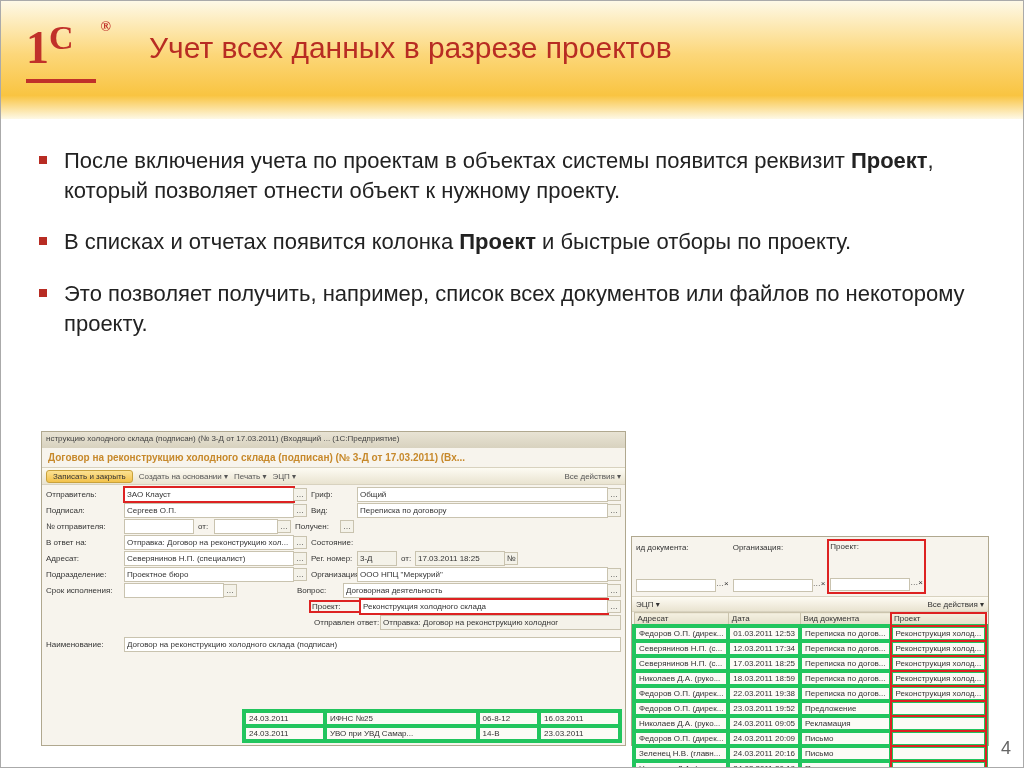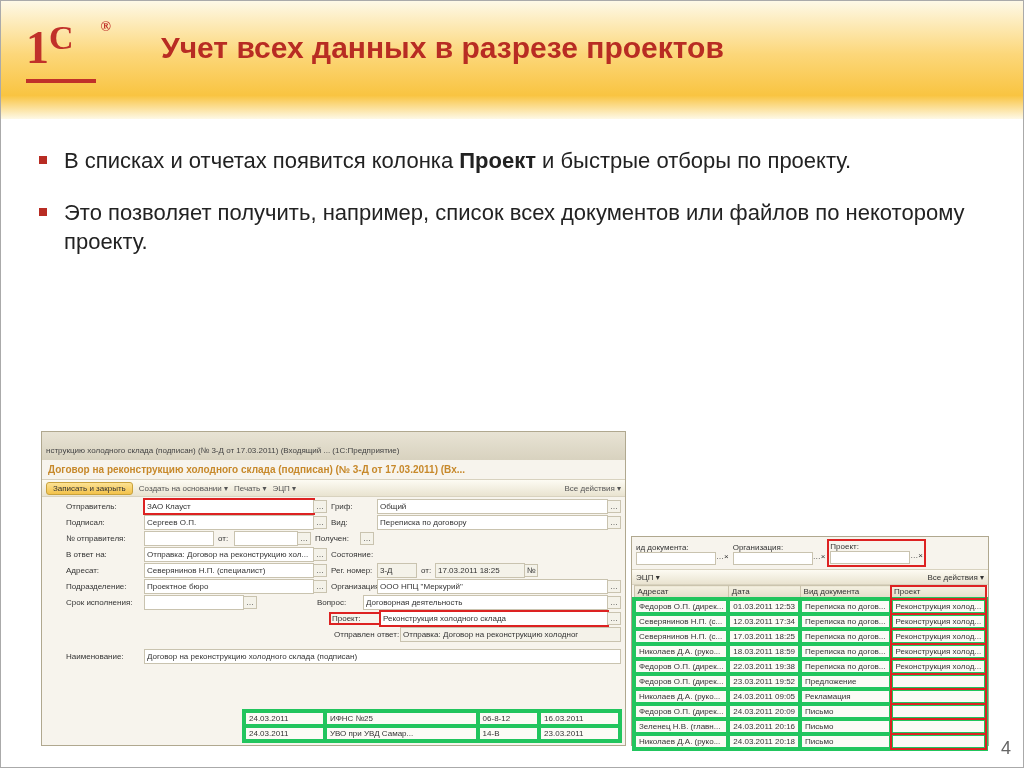--- a/index.html
+++ b/index.html
@@ -24,24 +24,24 @@
     font-weight: bold;
     font-size: 40px;
     font-family: Georgia, serif;
   }
   .logo .big1 { font-size: 46px; }
   .logo .c { font-size: 34px; vertical-align: super;}
   .logo .reg { font-size: 14px; position: absolute; top:0; right:-10px;}
   .logo .under { border-bottom: 4px solid #c0312a; width: 70px; height:4px; position:absolute; top:60px; left:0;}
   .slide-title {
     position: absolute;
-    top: 30px; left: 160px;
+    top: 30px; left: 148px;
     color: #b82c23;
     font-size: 30px;
-    font-weight: bold;
+    font-weight: normal;
     line-height: 1.15;
     text-align: center;
   }
   .bullets {
     position: absolute;
     top: 145px;
     left: 38px;
     width: 940px;
   }
   .bullets li {
@@ -77,21 +77,21 @@
     background: #f7f4ed;
     border: 1px solid #b0a88f;
     font-size: 9px;
     color: #333;
   }
   .win1 { top:0; left:0; width:585px; height:315px; }
   .win2 { top:105px; left:590px; width:358px; height:210px; z-index:2;}
   .win-titlebar {
     height:16px;
     background: linear-gradient(to bottom,#e8e3d4,#d8d2bf);
-    font-size:8px; padding:14px 4px;
+    font-size:8px; padding:2px 4px;
     color:#444;
     white-space:nowrap; overflow:hidden; text-overflow:ellipsis;
   }
   .win-doc-title {
     padding: 4px 6px;
     font-size: 10px;
     font-weight: bold;
     color: #c7892b;
   }
   .win-toolbar {
@@ -114,41 +114,41 @@
   .win-toolbar .spacer{ flex:1; }
   .form-body {
     padding:2px 4px;
   }
   .form-row{
     display:flex; align-items:center;
     margin-bottom:2px;
     font-size:8px;
     height:14px;
   }
-  .form-row .lbl{ width:78px; color:#333;margin-left:20px; }
+  .form-row .lbl{ width:78px; color:#333; }
   .form-row .lbl2{ width:50px; color:#333; padding-left:4px;}
   .form-row .val{
     flex:1; height:15px;
     background:#fff; border:1px solid #c9c3af;
     padding:0 2px;
     white-space:nowrap; overflow:hidden; text-overflow:ellipsis;
     display:flex; align-items:center;
   }
   .form-row .val.ro{ background:#f4f2e9; }
   .form-row .dots{
     width:14px; height:13px; border:1px solid #c9c3af; background:#f4f2e9;
     text-align:center; line-height:11px; margin-left:-1px;
   }
   .highlight-red{ outline:2px solid #d22; outline-offset:-1px;}
   .mini-sep{ height:6px;}
   .win2 .filter-row{
     display:flex; align-items:flex-end; gap:4px;
     padding:4px; font-size:8px;
   }
-  .win2 .filter-col{ display:flex; flex-direction:column; }
+  .win2 .filter-col{ display:flex; flex-direction:column;gap:27px; }
   .win2 .filter-col .val{ width:80px; height:13px; border:1px solid #c9c3af; background:#fff; display:flex;}
   .win2 .filter-col.hl{ outline:2px solid #d22; padding:1px;}
   .win2 .toolbar2{
     height:16px; border-top:1px solid #d8d2bf; border-bottom:1px solid #d8d2bf;
     background:linear-gradient(to bottom,#fdfbf3,#e9e3d0);
     display:flex; align-items:center; justify-content:flex-end; padding:0 4px; font-size:8px;
   }
   .tbl{
     width:100%; border-collapse:collapse; font-size:8px;
   }
@@ -168,20 +168,23 @@
 <body>
 
 <div class="header-band"></div>
 <div class="logo">
   <span class="big1">1</span><span class="c">C</span><span class="reg">®</span>
   <div class="under"></div>
 </div>
 <div class="slide-title">Учет всех данных в разрезе проектов</div>
 
 <ul class="bullets">
+  <li>
+    <span>После включения учета по проектам в объектах системы появится реквизит </span><span class="bold">Проект</span><span>, который позволяет отнести объект к нужному проекту.</span>
+  </li>
   <li>
     <span>В списках и отчетах появится колонка </span><span class="bold">Проект</span><span> и быстрые отборы по проекту.</span>
   </li>
   <li>Это позволяет получить, например, список всех документов или файлов по некоторому проекту.</li>
 </ul>
 
 <div class="shots">
 
   <div class="win win1">
     <div class="win-titlebar">нструкцию холодного склада (подписан) (№ 3-Д от 17.03.2011) (Входящий ... (1С:Предприятие)</div>

